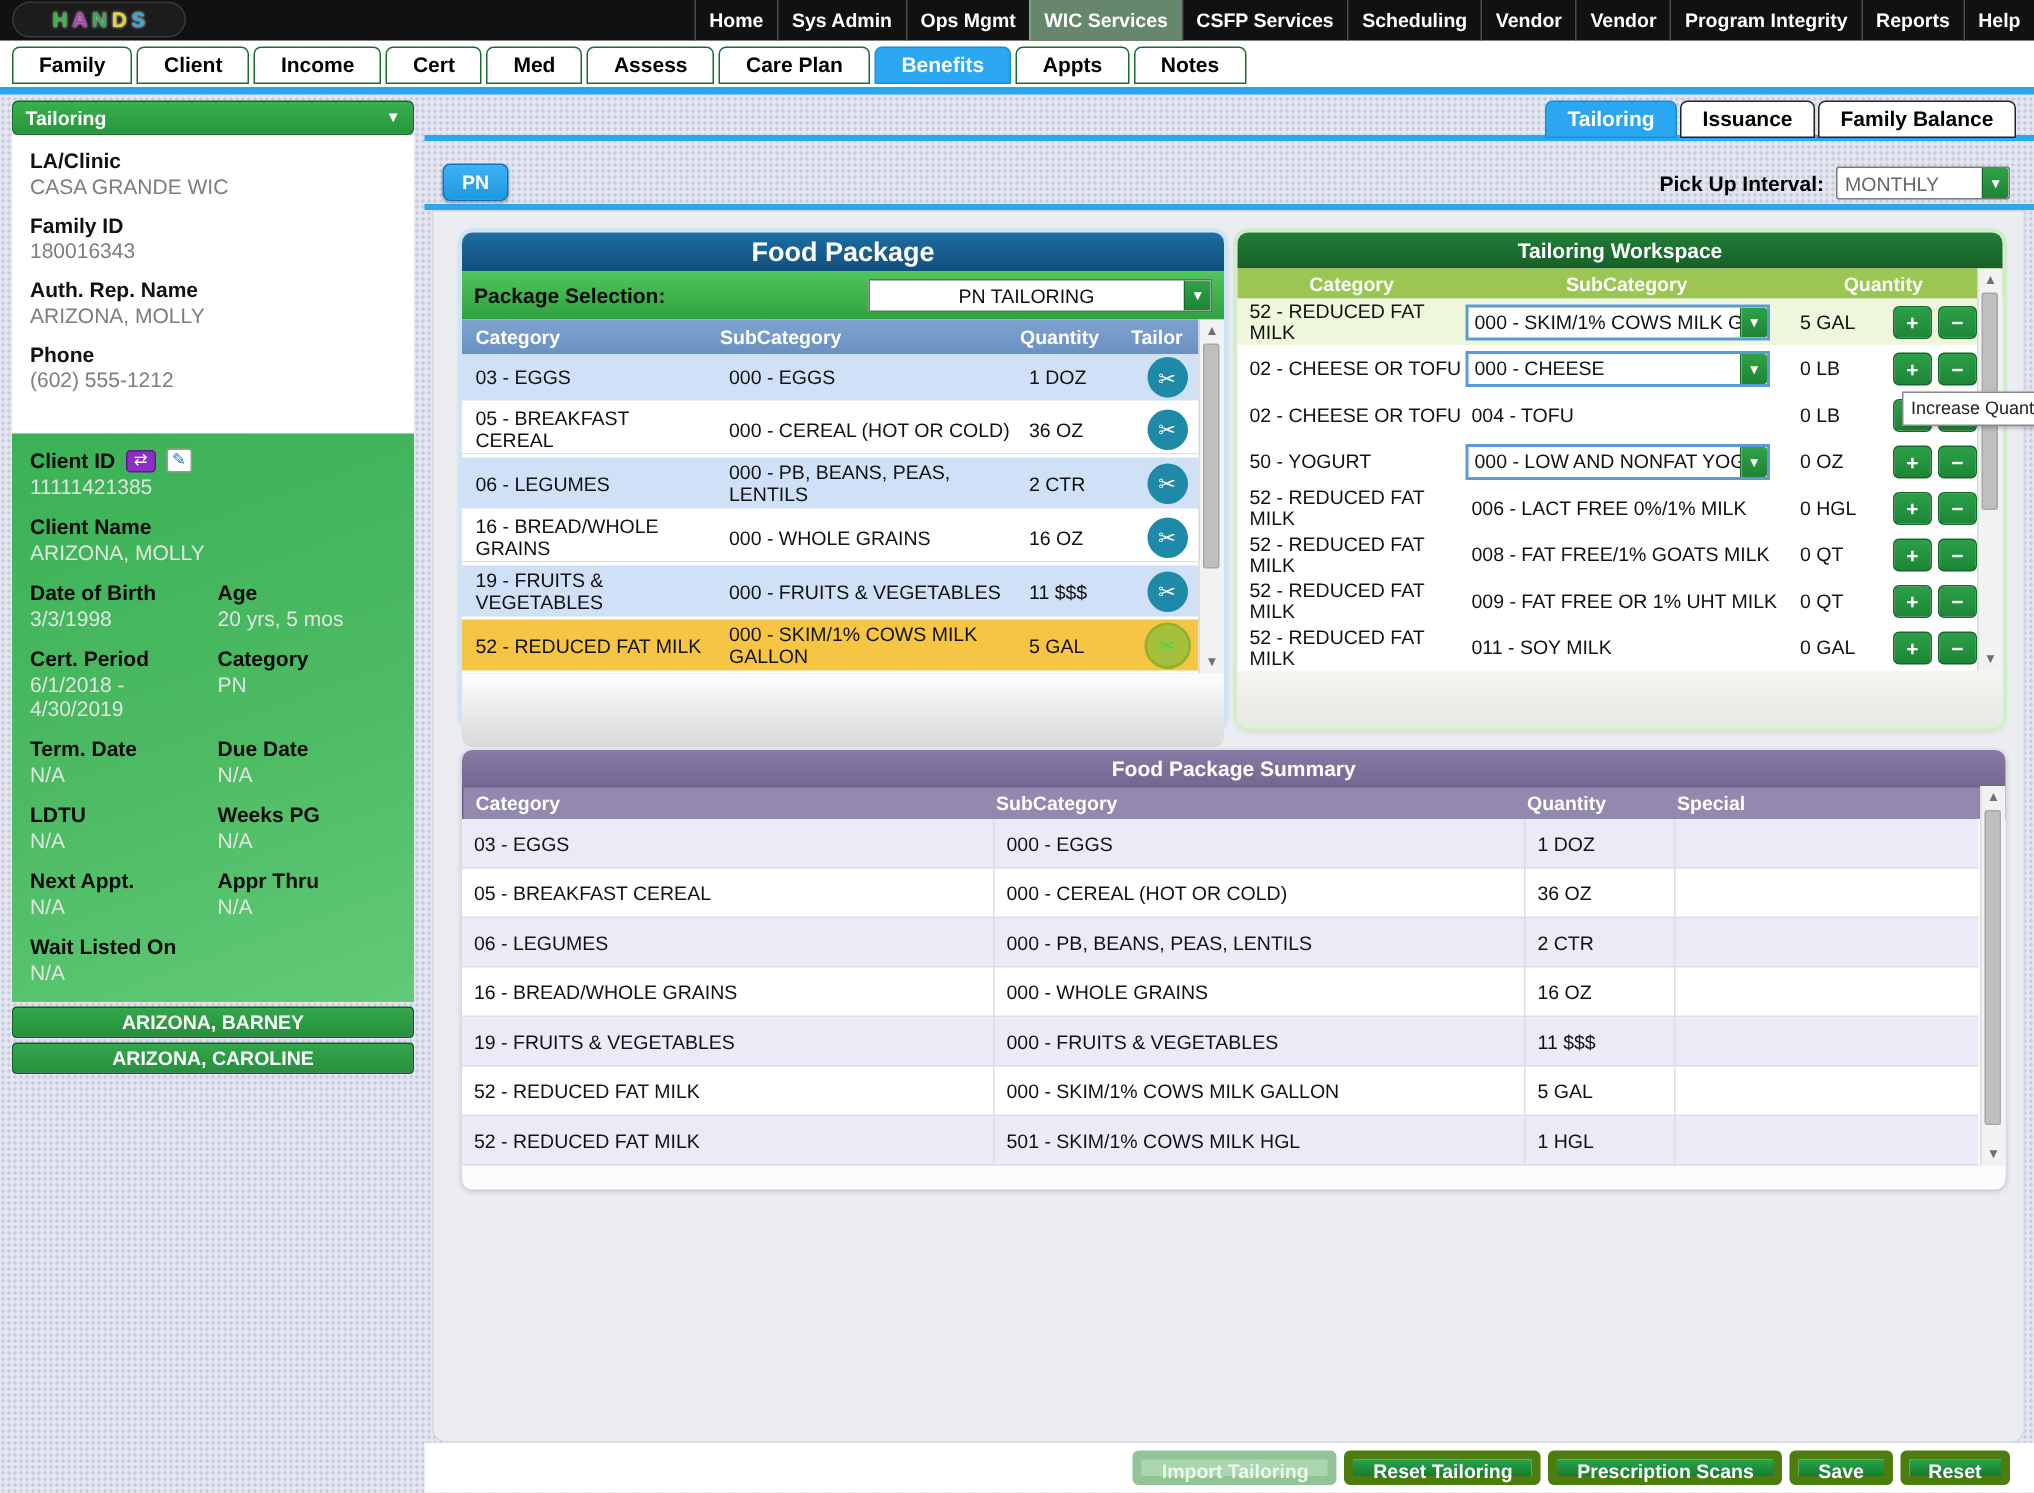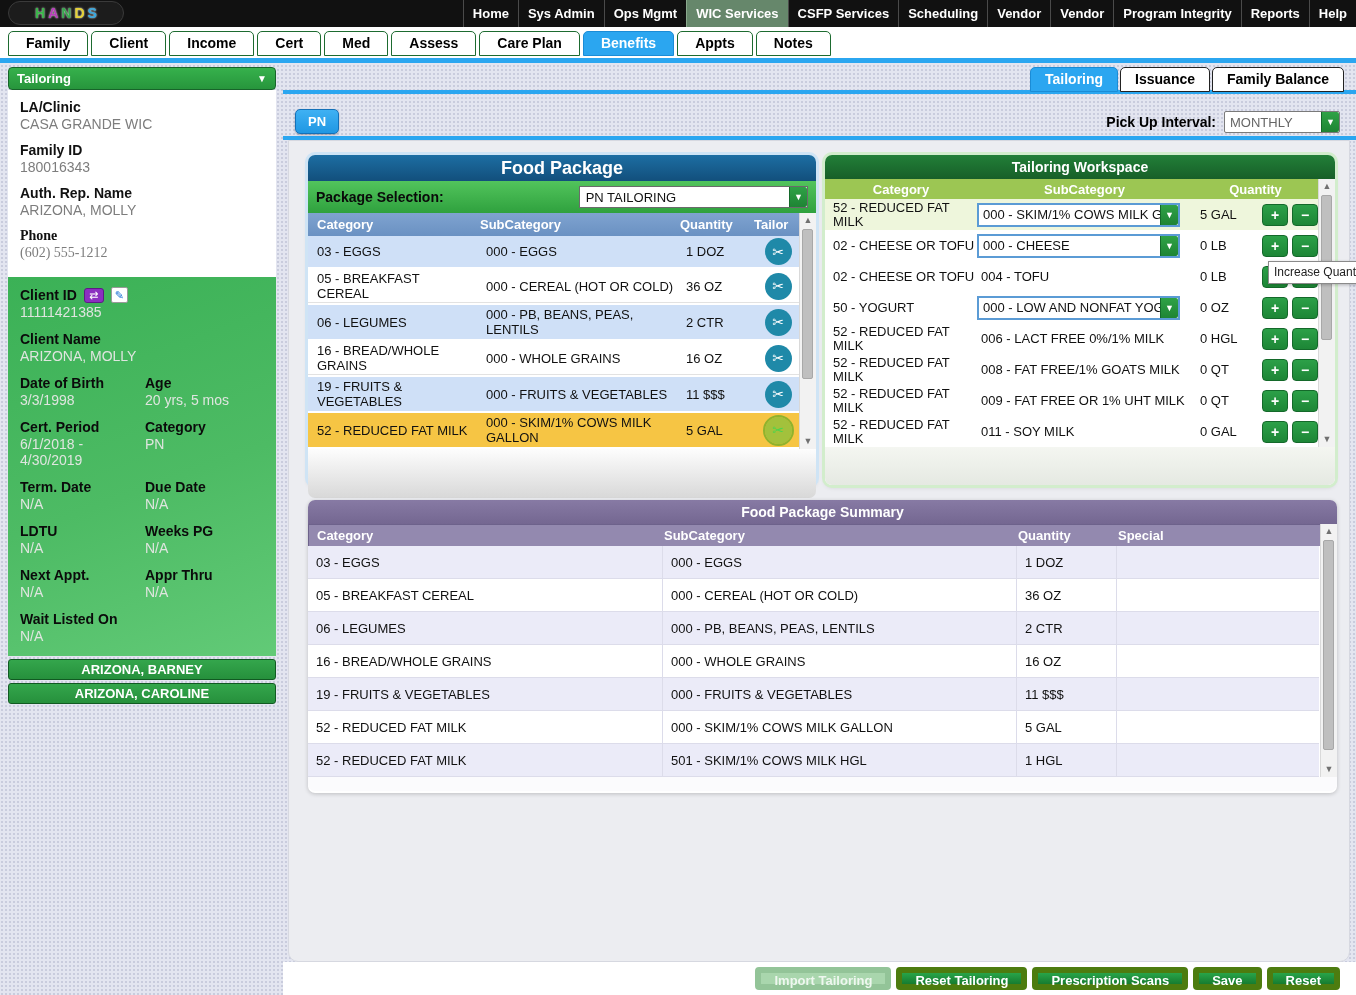--- a/index.html
+++ b/index.html
@@ -51,21 +51,21 @@
   .pickup { position:absolute; top:111px; left:1000px; width:340px; display:flex; align-items:center; justify-content:flex-end; gap:8px; }
   .pickup .pu-label { font-weight:bold; font-size:14px; color:#000; }
   .pu-select { width:116px; height:22px; background:#fff; border:1px solid #7a7a7a; border-radius:2px; display:flex; align-items:center; cursor:pointer; }
   .pu-select .pu-val { flex:1; font-size:13px; color:#666; padding:0 5px; }
   .sel-btn { width:18px; height:100%; background:linear-gradient(180deg,#2fa246,#1e8434); border-left:1px solid #14692a; border-radius:0 2px 2px 0; color:#fff; font-size:9px; display:flex; align-items:center; justify-content:center; }
   .blue-line3 { position:absolute; left:283px; top:136px; width:1073px; height:4px; background:#2ba6f0; }
   .main-panel { position:absolute; left:288px; top:140px; width:1062px; height:822px; background:#ecedf1; border:1px solid #d6d8e0; border-radius:0 0 10px 10px; }
   
   .fp-panel { position:absolute; left:308px; top:155px; width:508px; height:330px; border-radius:7px; box-shadow:0 0 0 3px #cfe4f5, 0 2px 5px rgba(0,0,0,.15); background:#fff; }
   .fp-head { height:26px; background:linear-gradient(180deg,#1d6ea3,#124f7c); border-radius:7px 7px 0 0; color:#fff; font-weight:bold; font-size:18px; display:flex; align-items:center; justify-content:center; }
-  .fp-selrow { height:32px; background:linear-gradient(180deg,#52c45c,#2fa13e); display:flex; align-items:center; padding:0 8px; gap:10px; }
+  .fp-selrow { height:32px; background:linear-gradient(180deg,#52c45c,#2fa13e); display:flex; align-items:center; padding:0 8px; gap:10px;text-align:center; }
   .fp-selrow .ps-label { font-weight:bold; font-size:14px; color:#0a0a0a; white-space:nowrap; }
   .ps-select { width:295px; height:22px; margin-left:125px; background:#fff; border:1px solid #6b6b6b; display:flex; align-items:center; cursor:pointer; }
   .ps-select .ps-val { flex:1; font-size:13px; color:#111; padding:0 6px; }
   .fp-body { position:relative; }
   .fp-colhdr { height:23px; background:linear-gradient(180deg,#7fa3d0,#6a91c2); display:flex; color:#fff; font-weight:bold; font-size:13px; align-items:center; padding-right:17px; }
   .fp-colhdr .c1{width:172px; padding-left:9px;} .fp-colhdr .c2{width:200px;} .fp-colhdr .c3{width:74px;} .fp-colhdr .c4{width:45px;}
   .fp-rows { padding-right:17px; }
   .fp-row { display:flex; min-height:33px; align-items:stretch; font-size:13px; color:#111; border-bottom:2px solid #fff; }
   .fp-row .cell { padding:2px 6px 2px 9px; display:flex; align-items:center; line-height:15px; }
   .fp-row .c1{width:172px;} .fp-row .c2{width:200px; padding-left:6px;} .fp-row .c3{width:74px; padding-left:6px;} .fp-row .c4{width:45px; justify-content:center;}
@@ -169,21 +169,21 @@
         <div class="val">CASA GRANDE WIC</div>
       </div>
     <div class="fld">
         <div class="lab">Family ID</div>
         <div class="val">180016343</div>
       </div>
     <div class="fld">
         <div class="lab">Auth. Rep. Name</div>
         <div class="val">ARIZONA, MOLLY</div>
       </div>
-    <div class="fld" style="margin-bottom:2px;font-family:Liberation Serif, serif;">
+    <div class="fld" style="margin-bottom:14px;">
         <div class="lab">Phone</div>
         <div class="val">(602) 555-1212</div>
       </div>
   </div>
   <div class="side-green">
     <div class="g-fld">
       <div class="cid-head">
         <span class="lab">Client ID</span>
         <span class="icon-swap">⇄</span>
         <span class="icon-edit">✎</span>

